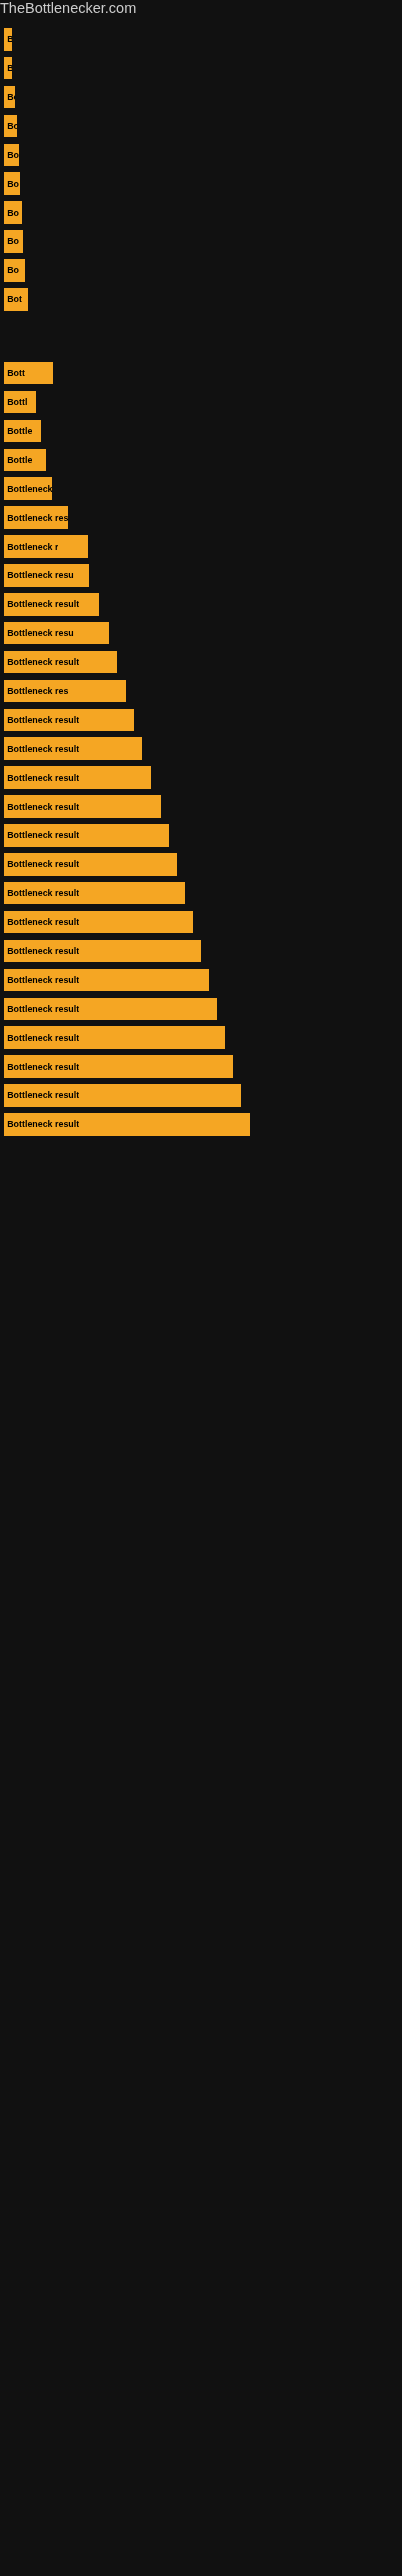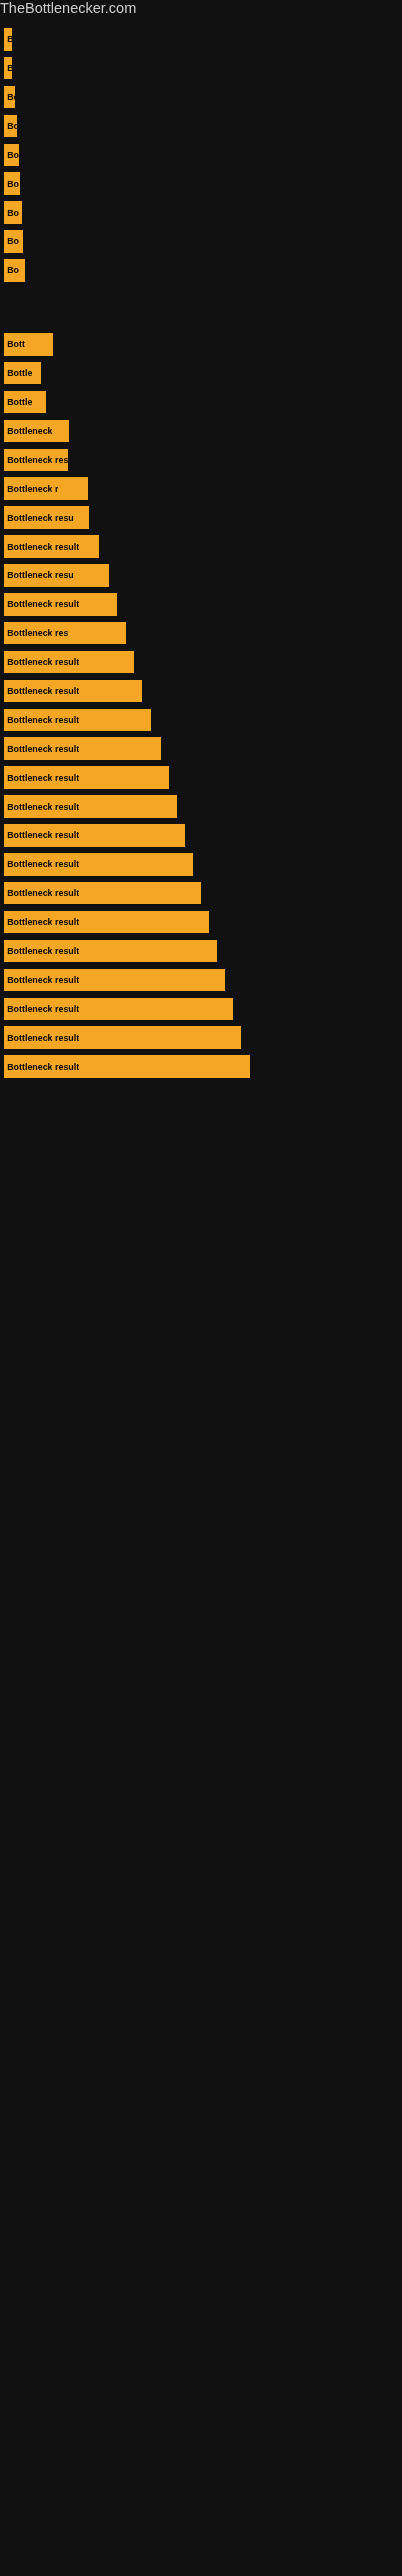--- a/index.html
+++ b/index.html
@@ -103,36 +103,46 @@
       <div class="bar" style="width: 19.3px;">
         <span class="bar-label">Bo</span>
       </div>
     </div>
     <div class="bar-row">
       <div class="bar" style="width: 21px;">
         <span class="bar-label">Bo</span>
       </div>
     </div>
     <div class="bar-row">
+      <div class="bar" style="width: 24px;">
+        <span class="bar-label">Bot</span>
+      </div>
+    </div>
+    <div class="bar-row">
       <div class="bar" style="width: 49px; margin-top: 45px;">
         <span class="bar-label">Bott</span>
       </div>
     </div>
     <div class="bar-row">
+      <div class="bar" style="width: 32px;">
+        <span class="bar-label">Bottl</span>
+      </div>
+    </div>
+    <div class="bar-row">
       <div class="bar" style="width: 37px;">
         <span class="bar-label">Bottle</span>
       </div>
     </div>
     <div class="bar-row">
       <div class="bar" style="width: 42px;">
         <span class="bar-label">Bottle</span>
       </div>
     </div>
     <div class="bar-row">
-      <div class="bar" style="width: 65px; text-align: center;">
+      <div class="bar" style="width: 48px; text-align: center;">
         <span class="bar-label">Bottleneck</span>
       </div>
     </div>
     <div class="bar-row">
       <div class="bar" style="width: 64px;">
         <span class="bar-label">Bottleneck res</span>
       </div>
     </div>
     <div class="bar-row">
       <div class="bar" style="width: 84px;">

